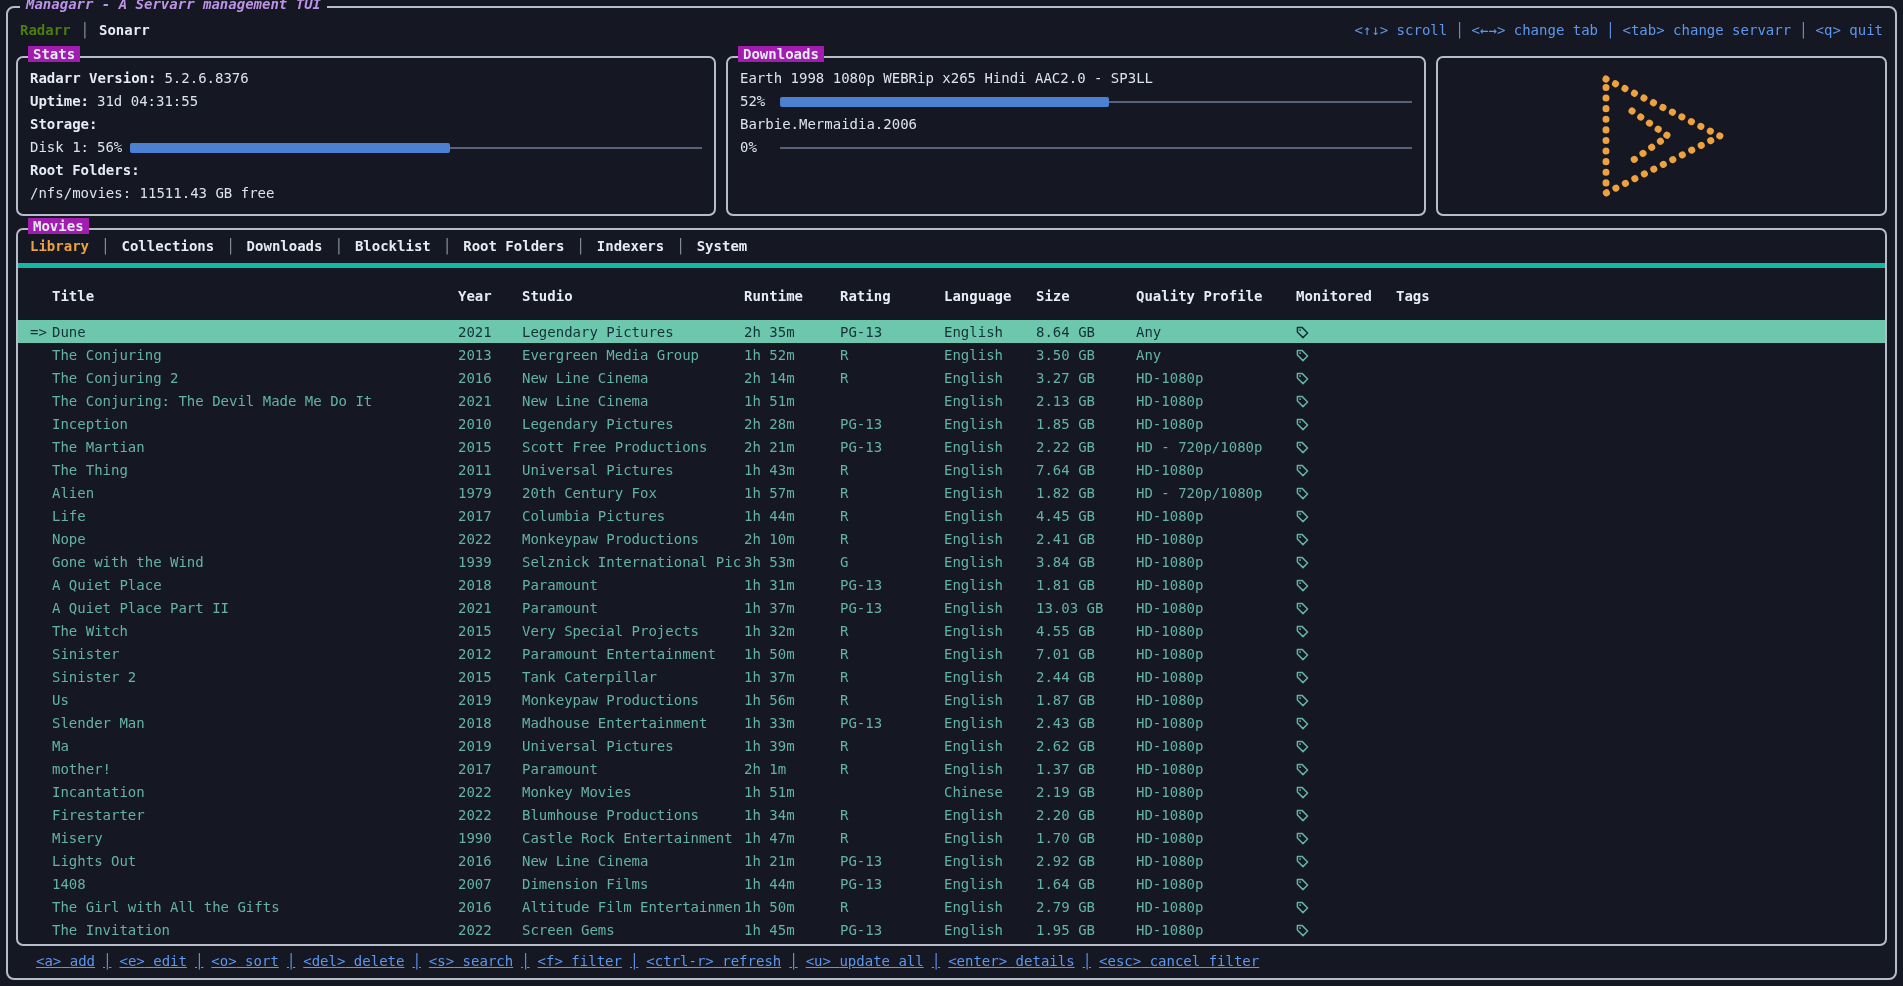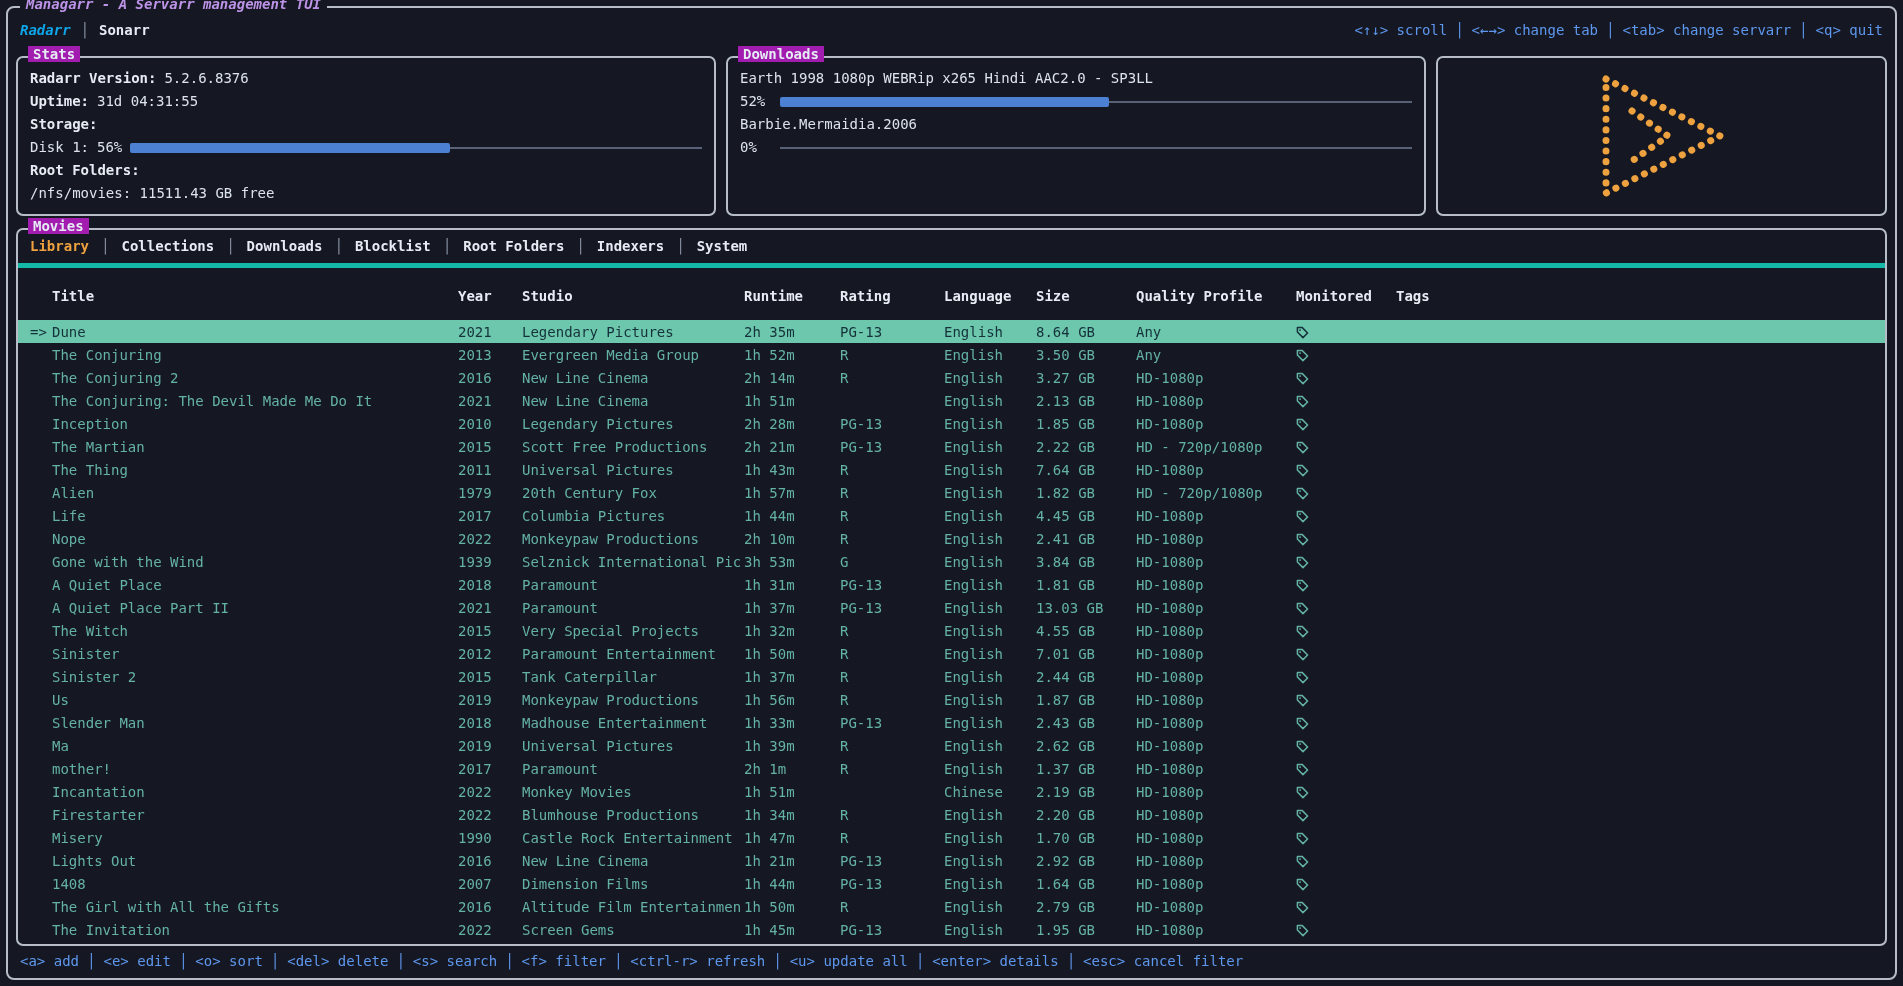--- a/index.html
+++ b/index.html
@@ -12,21 +12,21 @@
     position:absolute; inset:6px; border:2px solid #b6bdc9; border-radius:8px;
     display:flex; flex-direction:column; padding:4px 0 2px;
   }
   .app-title {
     position:absolute; top:-12px; left:12px; background:#151822; padding:0 6px;
     color:#bd93e8; font-style:italic; font-weight:bold;
   }
   .topbar { display:flex; justify-content:space-between; align-items:center; padding:6px 12px 2px; height:32px; }
   .servarr-tabs { display:flex; gap:10px; align-items:center; font-weight:bold; }
   .stab { color:#e6ebf4; }
-  .stab.active { color:#0ea5e9;font-style:italic; }
+  .stab.active { color:#4d7c0f; }
   .sep { color:#8b93a5; font-weight:normal; }
   .hints { display:flex; gap:8px; color:#5e97ee; white-space:nowrap; }
   .hsep { color:#5e97ee; }
   .panels-row { display:flex; gap:10px; padding:12px 8px 0; height:172px; }
   .panel { position:relative; border:2px solid #b6bdc9; border-radius:7px; }
   .panel-title {
     position:absolute; top:-12px; left:10px; background:#a21caf; padding:0 5px;
     font-weight:bold; color:#e6ebf4;
   }
   .stats-panel { width:700px; }
@@ -59,21 +59,21 @@
     grid-template-columns:22px 406px 64px 222px 96px 104px 92px 100px 160px 100px 1fr;
     align-items:center; padding-left:12px;
   }
   .thead { height:32px; margin-top:4px; font-weight:bold; color:#e6ebf4; flex:0 0 auto; }
   .tbody { flex:1; overflow:hidden; }
   .trow { height:23px; color:#64b1a6; }
   .trow.selected { background:#6cc7ad; color:#15313a; }
   .cell { white-space:nowrap; overflow:hidden; }
   .gutter { overflow:visible; }
   .tag-icon { display:inline-block; vertical-align:middle; }
-  .bottom { padding:7px 12px 4px; height:30px; }
+  .bottom { padding:7px 28px 4px; height:30px;text-decoration:underline; }
   .logo-svg { display:block; }
 </style>
 </head>
 <body>
 
 <div class="app">
   <span class="app-title">Managarr - A Servarr management TUI</span>
 
   <div class="topbar">
     <div id="servarr-tabs" class="servarr-tabs">

